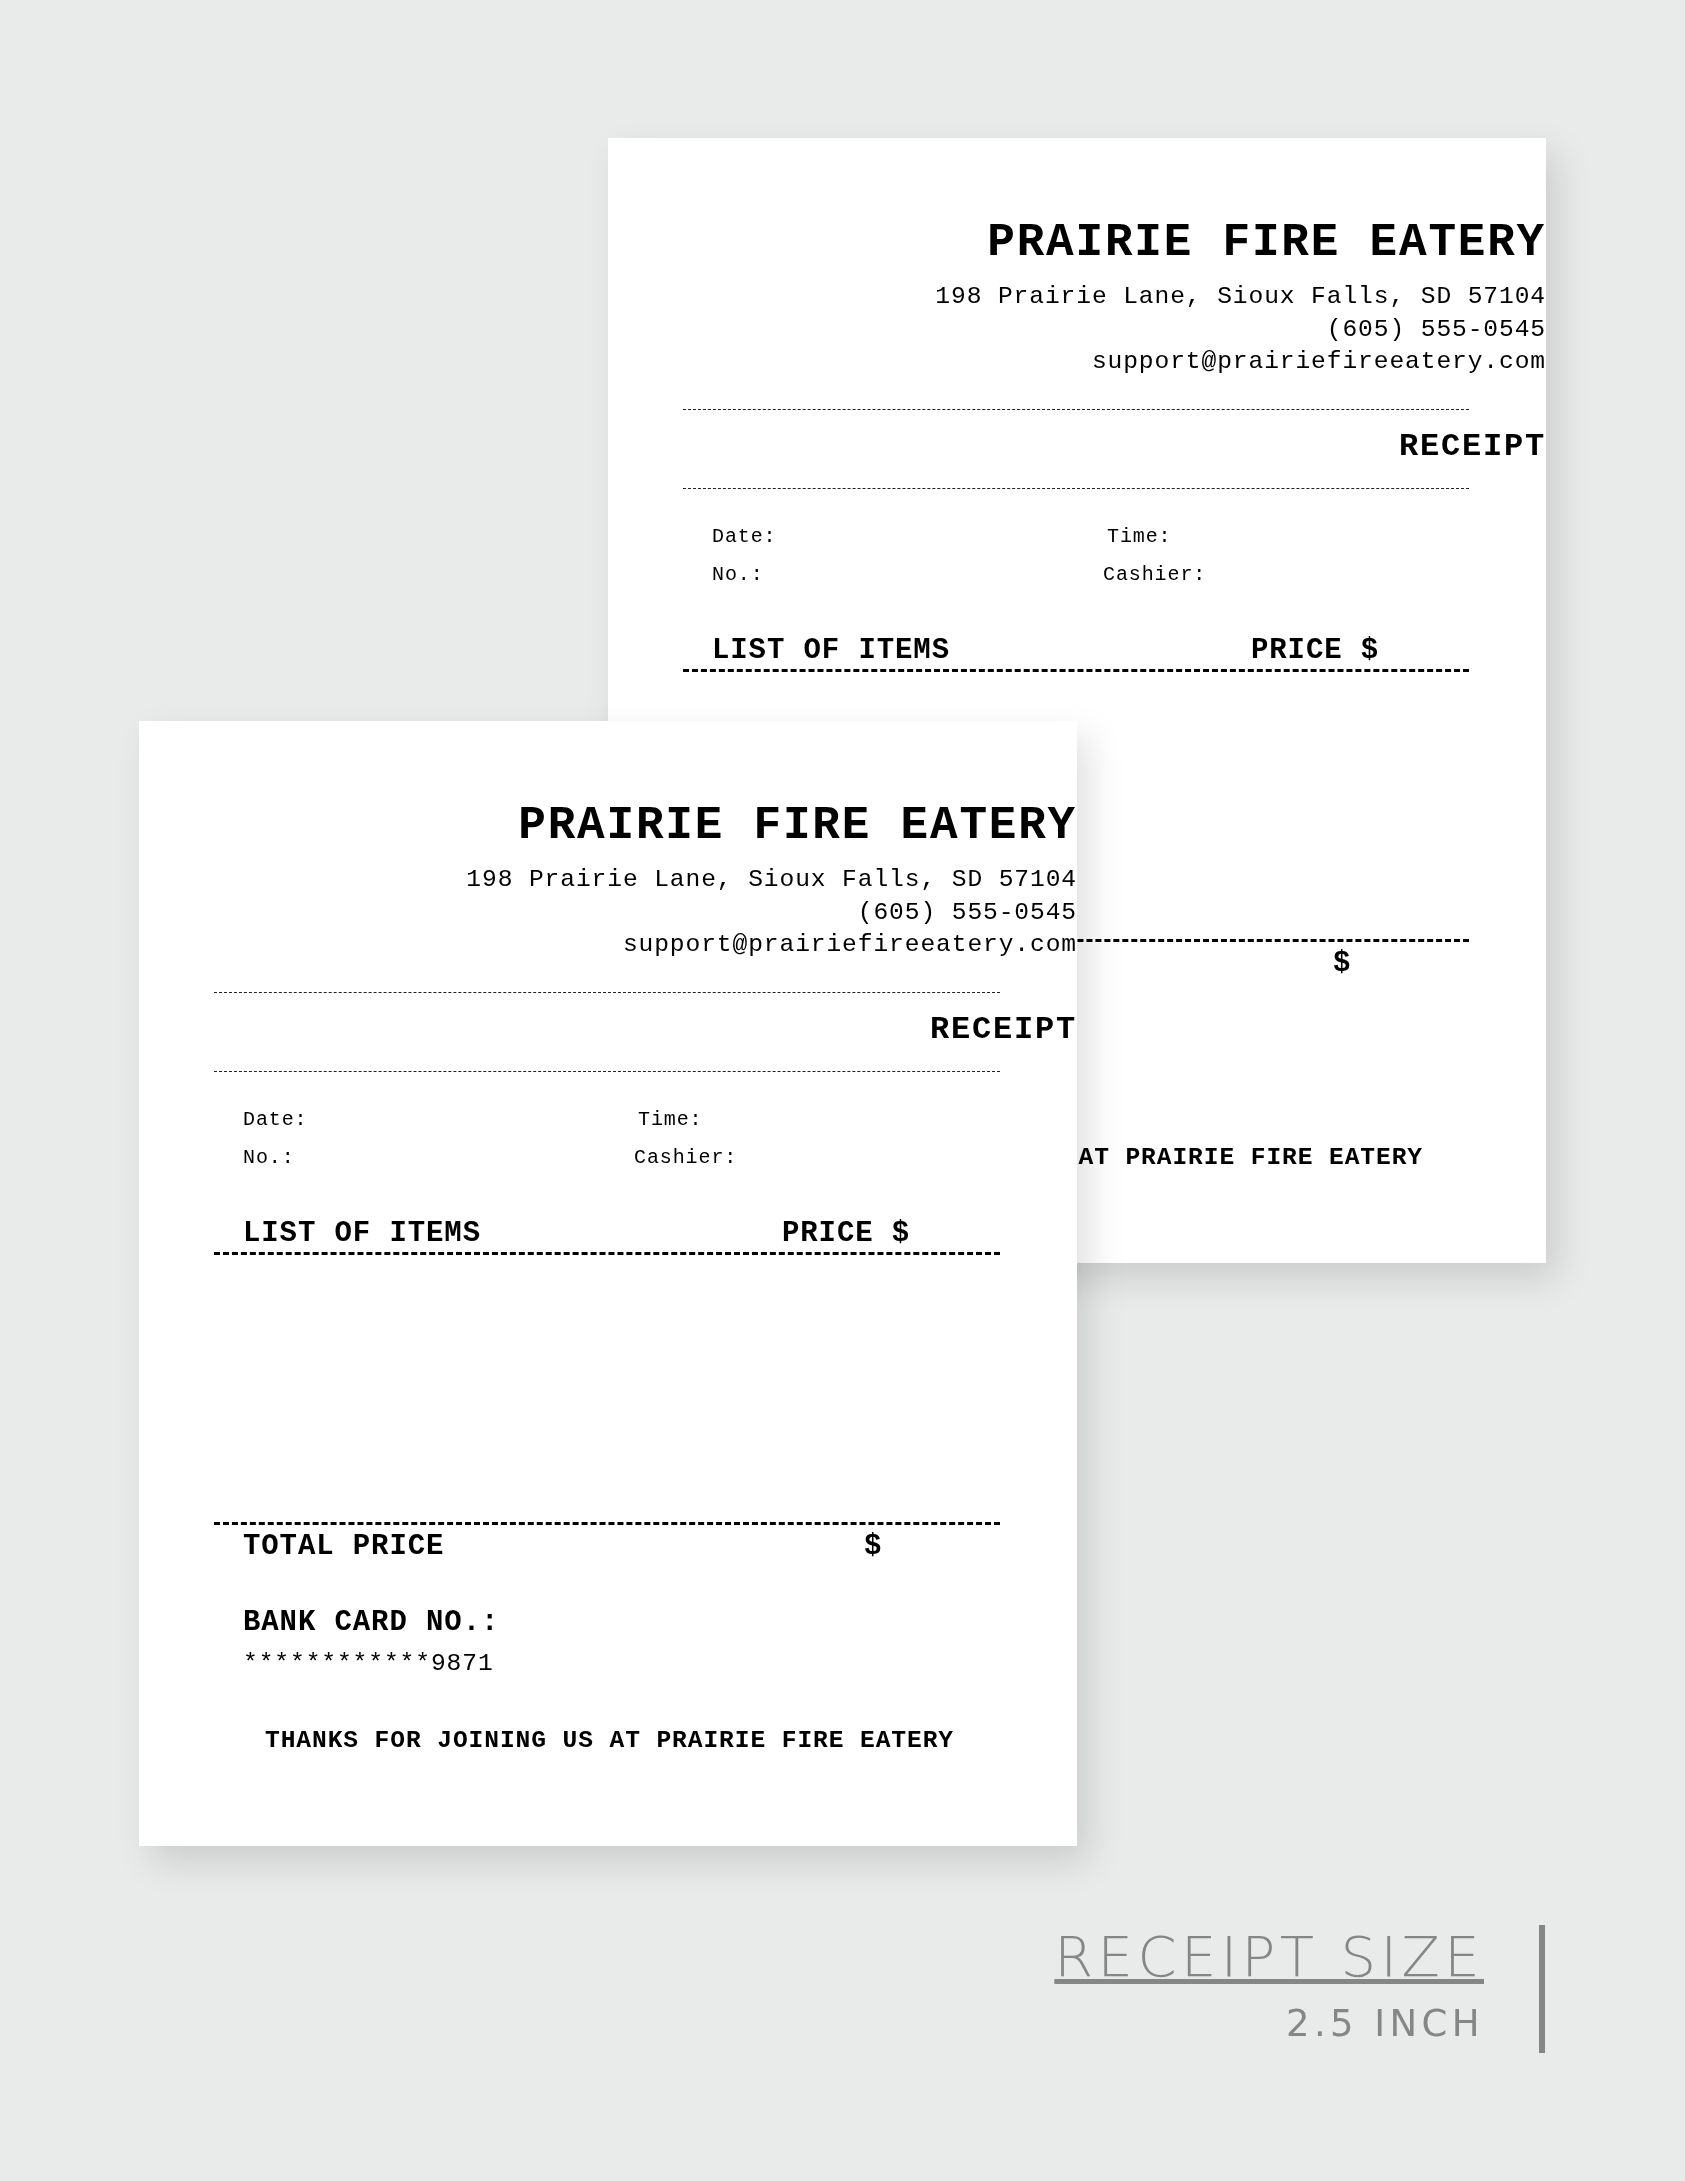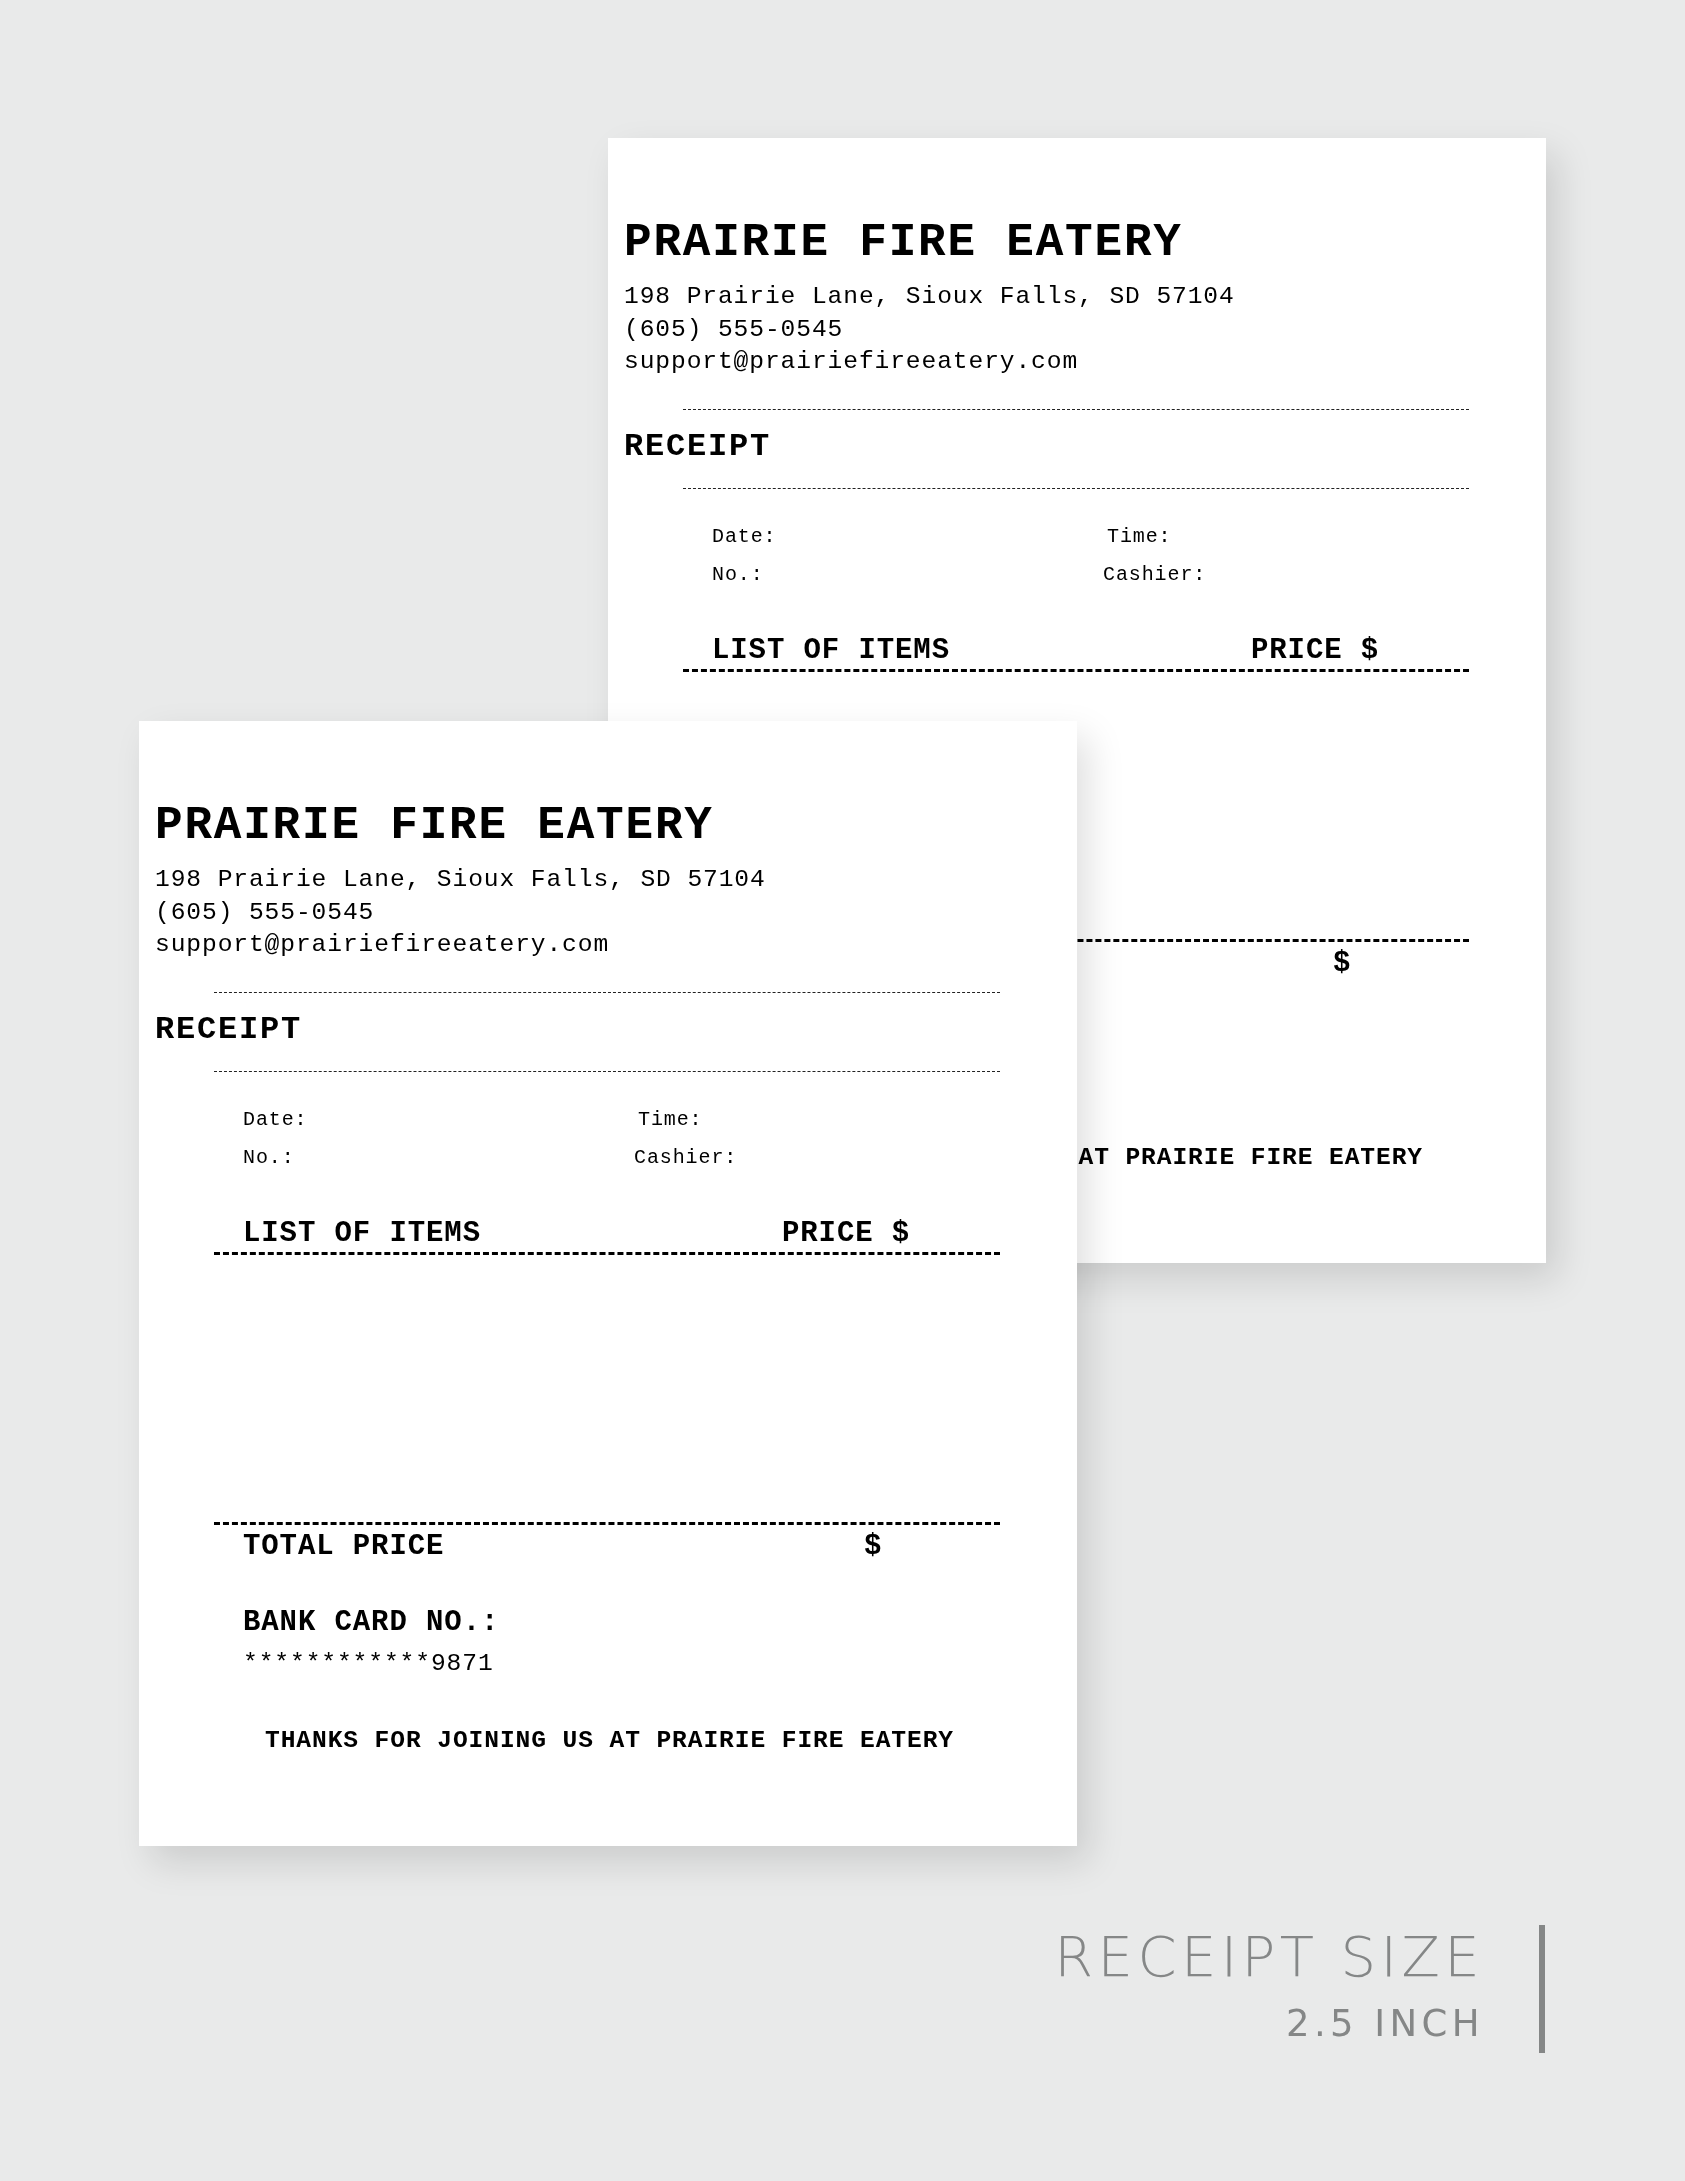--- a/index.html
+++ b/index.html
@@ -3,34 +3,34 @@
 <meta charset="utf-8">
 <style>
   html, body { margin:0; padding:0; }
   body { width:1685px; height:2181px; background:#e9eaea; position:relative; overflow:hidden;
          font-family:"Liberation Mono","DejaVu Sans Mono",monospace; color:#000; }
   .card { position:absolute; width:938px; height:1125px; background:#fff;
           box-shadow: 12.3px 16px 35px rgba(0,0,0,0.13); }
   .card.back { left:608px; top:138px; }
   .card.front { left:139px; top:721px; }
   .abs { position:absolute; white-space:pre; line-height:1; }
-  .center { left:16px; right:0; text-align:left; }
+  .center { left:10px; right:0; text-align:right; }
   .title { font-size:46px; font-weight:bold; letter-spacing:1.8px; }
   .info { font-size:24.6px; letter-spacing:0.9px; }
   .receipt-h { font-size:32px; font-weight:bold; letter-spacing:1.8px; }
   .field { font-size:20px; letter-spacing:0.9px; }
   .bold-lbl { font-size:29px; font-weight:bold; letter-spacing:0.9px;text-align:right; }
   .thanks { font-size:24.6px; font-weight:bold; letter-spacing:0.9px; }
   .stars { font-size:24.6px; letter-spacing:0.9px; }
   .dash-thin { position:absolute; left:75px; width:786px; height:0;
                border-top:1.8px dashed #222; }
   .dash-thick { position:absolute; left:75px; width:786px; height:0;
                 border-top:3.5px dashed #000; }
   .size-label { position:absolute; right:201px; top:1929px; font-family:"DejaVu Sans",sans-serif;
-                font-size:56px; color:#858787; letter-spacing:4.4px; font-weight:300; line-height:1; }
+                font-size:56px; color:#858787; letter-spacing:4.4px; font-weight:300; line-height:1;text-decoration:underline; }
   .size-sub { position:absolute; right:201px; top:2005px; font-family:"DejaVu Sans",sans-serif;
               font-size:37px; color:#858787; letter-spacing:4.4px; line-height:1; }
   .size-bar { position:absolute; left:1539px; top:1925px; width:6.1px; height:128px; background:#858787; }
 </style>
 </head>
 <body>
 
 <div class="card back">
   <div class="abs center title" style="top:82px">PRAIRIE FIRE EATERY</div>
   <div class="abs center info" style="top:147px">198 Prairie Lane, Sioux Falls, SD 57104</div>

